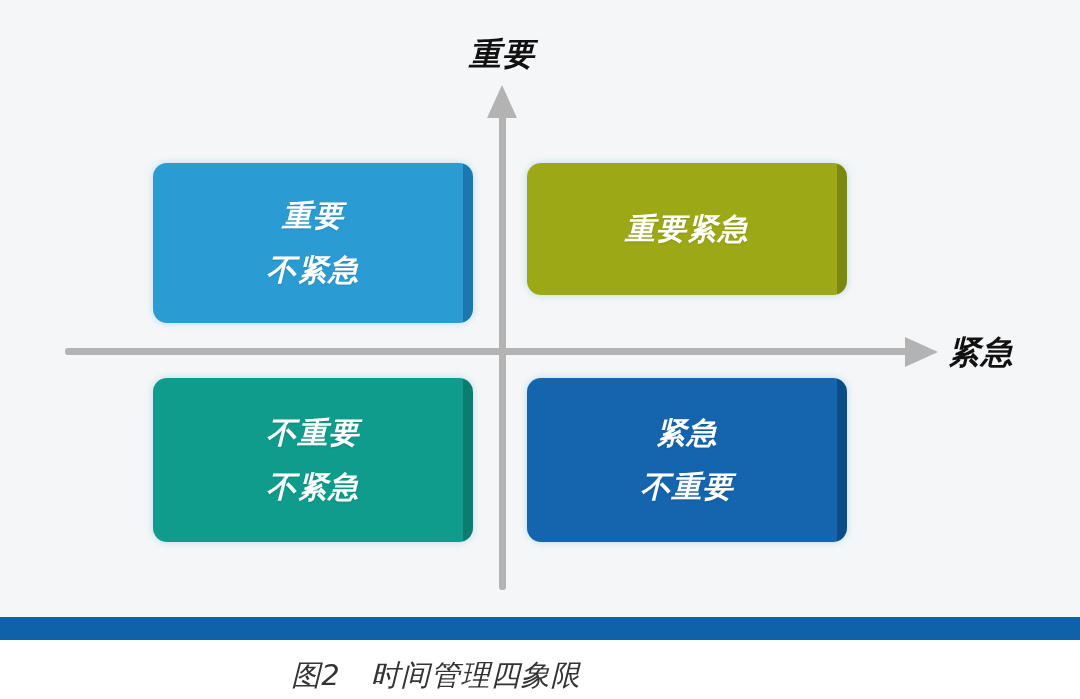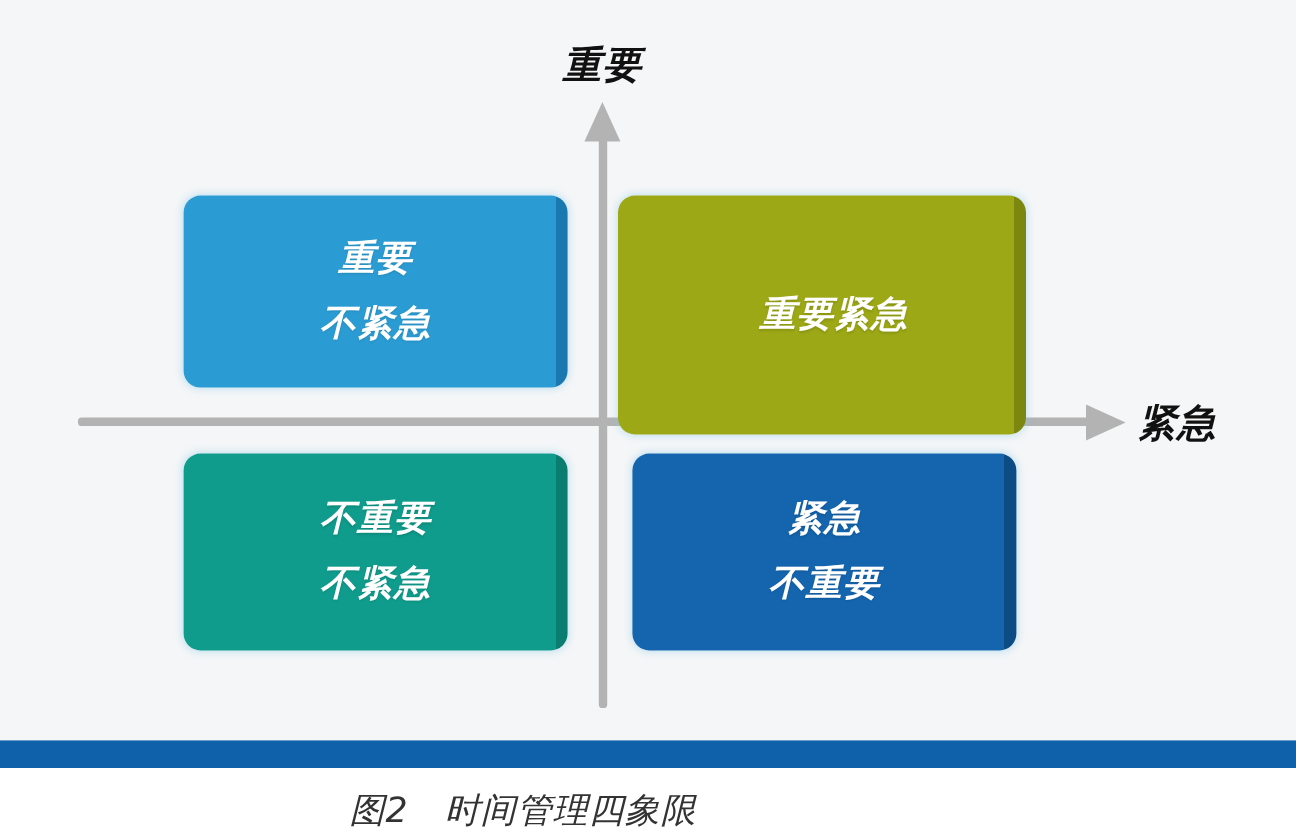--- a/index.html
+++ b/index.html
@@ -40,22 +40,22 @@
   .qbox{
     position:absolute;width:320px;border-radius:14px;
     display:flex;flex-direction:column;align-items:center;justify-content:center;
     color:var(--text-on-quadrant,#fff);font-weight:700;font-size:30px;line-height:54px;
     text-align:center;letter-spacing:1px;
     box-shadow:0 0 7px rgba(130,200,235,.55);
     text-shadow:0 1px 2px rgba(0,0,0,.12);
   }
   .qbox.tl{left:153px;top:163px;height:160px;
     background:linear-gradient(to right,var(--quadrant-top-left) calc(100% - 10px),var(--quadrant-top-left-edge) calc(100% - 10px));}
-  .qbox.tr{left:515px;top:163px;height:199px;
-    background:linear-gradient(to right,var(--quadrant-top-right) calc(100% - 10px),var(--quadrant-top-right-edge) calc(100% - 10px));padding-left:20px;}
+  .qbox.tr{left:527px;top:163px;height:132px;
+    background:linear-gradient(to right,var(--quadrant-top-right) calc(100% - 10px),var(--quadrant-top-right-edge) calc(100% - 10px));}
   .qbox.bl{left:153px;top:378px;height:164px;
     background:linear-gradient(to right,var(--quadrant-bottom-left) calc(100% - 10px),var(--quadrant-bottom-left-edge) calc(100% - 10px));}
   .qbox.br{left:527px;top:378px;height:164px;
     background:linear-gradient(to right,var(--quadrant-bottom-right) calc(100% - 10px),var(--quadrant-bottom-right-edge) calc(100% - 10px));}
   .qline{display:block;}
   
   .bottom-bar{
     position:absolute;left:0;top:617px;width:1080px;height:23px;
     background:var(--bottom-bar,#0f62a9);
   }

